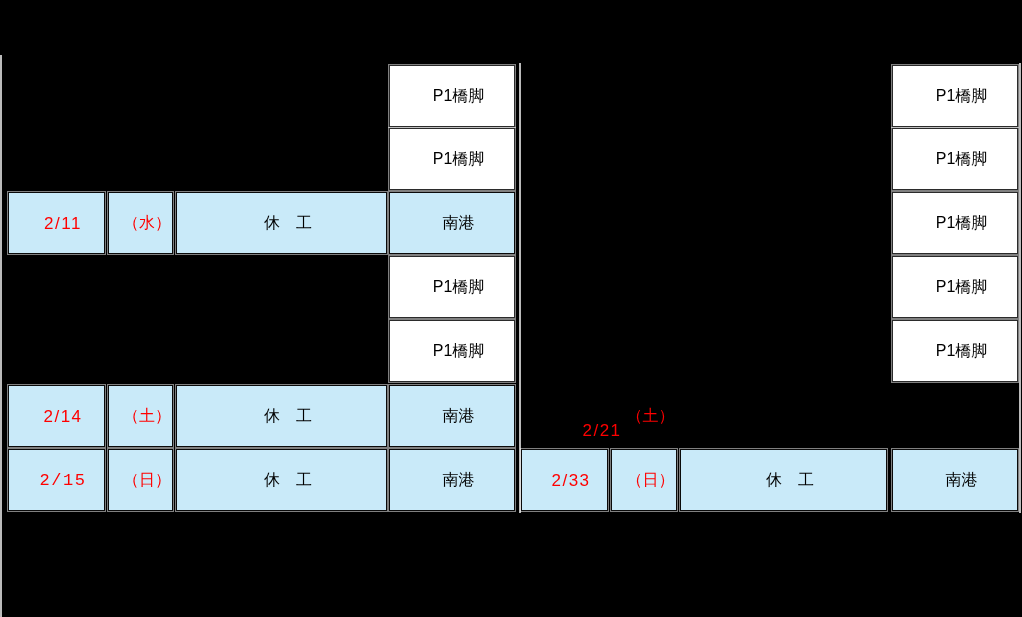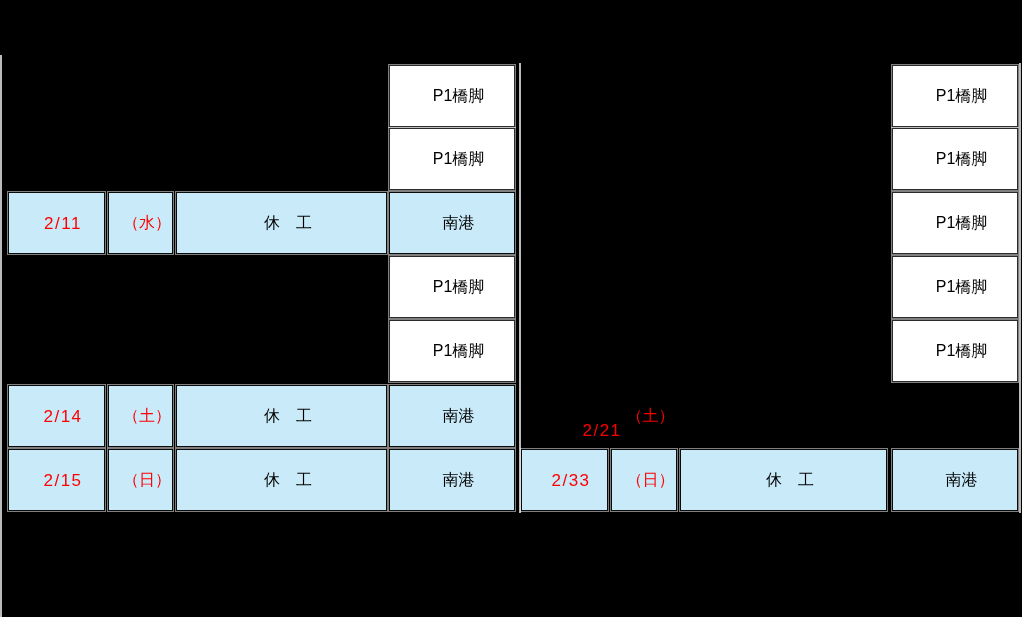--- a/index.html
+++ b/index.html
@@ -57,21 +57,21 @@
       <div class="cell fill-work" style="left: 389px; top: 256px; width: 126px; height: 62px;">P1橋脚</div>
       <div class="cell fill-work" style="left: 389px; top: 320px; width: 126px; height: 62px;">P1橋脚</div>
       <div class="cell fill-holiday red date-text" style="left: 8px; top: 192px; width: 97px; height: 62px; text-align: right;">2/11</div>
       <div class="cell fill-holiday red" style="left: 108px; top: 192px; width: 65px; height: 62px;">（水）</div>
       <div class="cell fill-holiday" style="left: 176px; top: 192px; width: 211px; height: 62px;">休　工</div>
       <div class="cell fill-holiday" style="left: 389px; top: 192px; width: 126px; height: 62px;">南港</div>
       <div class="cell fill-holiday red date-text" style="left: 8px; top: 385px; width: 97px; height: 62px; text-align: center;">2/14</div>
       <div class="cell fill-holiday red" style="left: 108px; top: 385px; width: 65px; height: 62px;">（土）</div>
       <div class="cell fill-holiday" style="left: 176px; top: 385px; width: 211px; height: 62px;">休　工</div>
       <div class="cell fill-holiday" style="left: 389px; top: 385px; width: 126px; height: 62px;">南港</div>
-      <div class="cell fill-holiday red date-text" style="left: 8px; top: 449px; width: 97px; height: 62px;">2/15</div>
+      <div class="cell fill-holiday red date-text" style="left: 8px; top: 449px; width: 97px; height: 62px; font-family: Liberation Mono, monospace;">2/15</div>
       <div class="cell fill-holiday red" style="left: 108px; top: 449px; width: 65px; height: 62px;">（日）</div>
       <div class="cell fill-holiday" style="left: 176px; top: 449px; width: 211px; height: 62px;">休　工</div>
       <div class="cell fill-holiday" style="left: 389px; top: 449px; width: 126px; height: 62px;">南港</div>
       <div class="cell fill-work" style="left: 892px; top: 65px; width: 126px; height: 62px;">P1橋脚</div>
       <div class="cell fill-work" style="left: 892px; top: 128px; width: 126px; height: 62px;">P1橋脚</div>
       <div class="cell fill-work" style="left: 892px; top: 192px; width: 126px; height: 62px;">P1橋脚</div>
       <div class="cell fill-work" style="left: 892px; top: 256px; width: 126px; height: 62px;">P1橋脚</div>
       <div class="cell fill-work" style="left: 892px; top: 320px; width: 126px; height: 62px;">P1橋脚</div>
       <div class="cell ghost red date-text" style="left: 521px; top: 399px; width: 87px; height: 62px; margin-left: 31px;">2/21</div>
       <div class="cell ghost red" style="left: 611px; top: 385px; width: 66px; height: 62px;">（土）</div>

